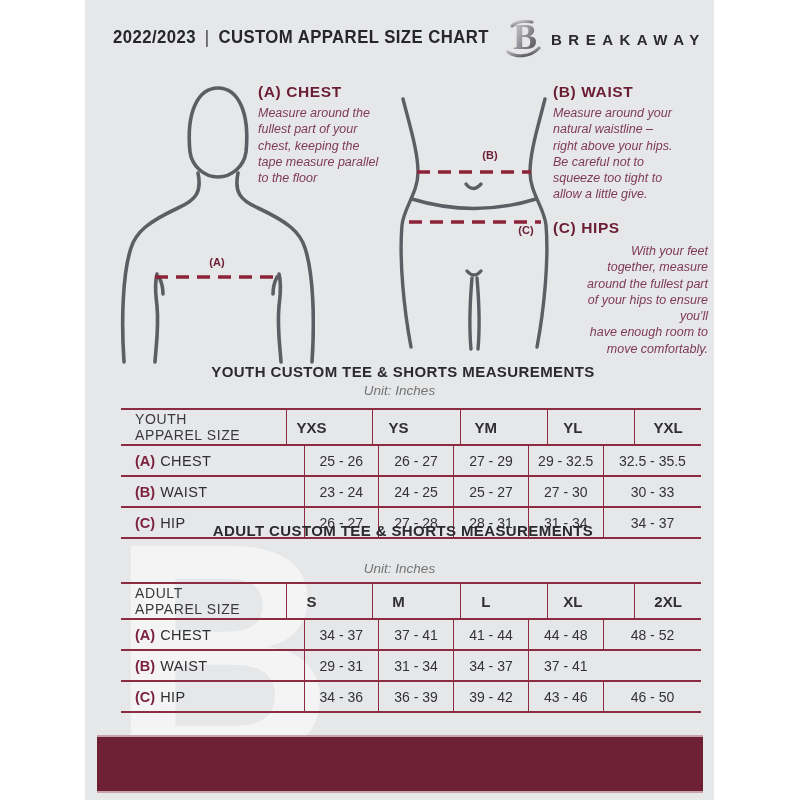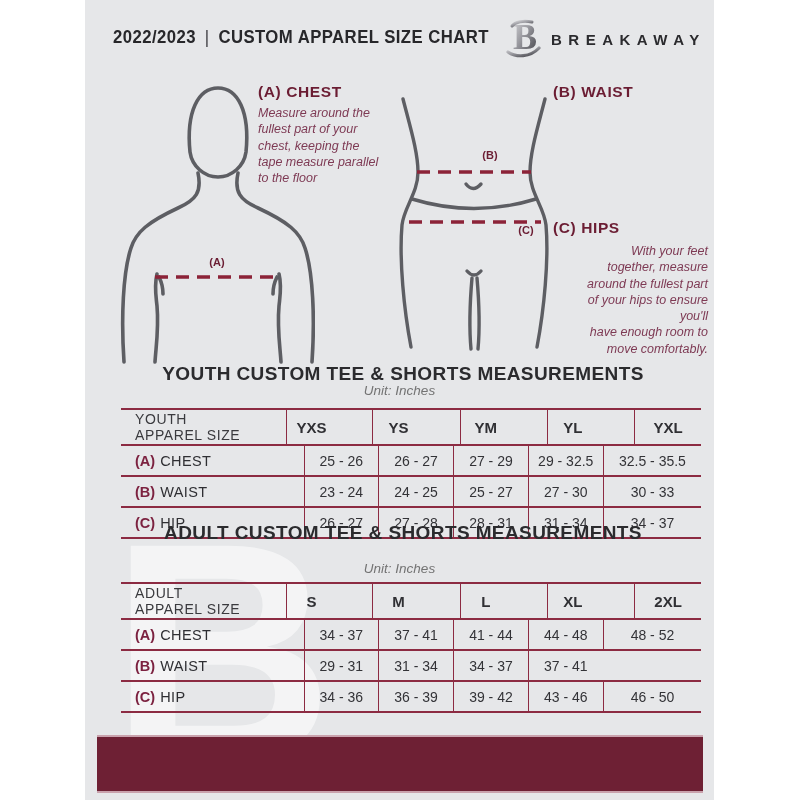--- a/index.html
+++ b/index.html
@@ -36,21 +36,21 @@
     font-size:12.5px;font-style:italic;color:#7e3a54;line-height:1.3;
     white-space:pre-line;z-index:2;
   }
   .fig-label{
     width:40px;text-align:center;font-size:11px;font-weight:bold;
     color:#6b1d33;z-index:2;
   }
 
   
   .sec-title{
-    left:0;width:636px;text-align:center;font-size:19px;font-weight:bold;
+    left:0;width:636px;text-align:center;font-size:15px;font-weight:bold;
     color:#2b2b2e;letter-spacing:.4px;z-index:2;
   }
   .sec-unit{
     left:0;width:629px;text-align:center;font-size:13.5px;font-style:italic;
     color:#737373;z-index:2;
   }
 
   
   .size-table{left:36px;width:580px;z-index:2;}
   .trow{display:flex;border-top:2px solid #8c2b42;}
@@ -145,20 +145,26 @@
   <div class="abs fig-label" style="left:421px;top:224px;">(C)</div>
 
   <div class="abs ins-head" style="left:173px;top:83px;">(A) CHEST</div>
   <div class="abs ins-body" style="left:173px;top:105px;width:145px;">Measure around the
 fullest part of your
 chest, keeping the
 tape measure parallel
 to the floor</div>
 
   <div class="abs ins-head" style="left:468px;top:83px;">(B) WAIST</div>
+  <div class="abs ins-body" style="left:468px;top:105px;width:155px;">Measure around your
+natural waistline –
+right above your hips.
+Be careful not to
+squeeze too tight to
+allow a little give.</div>
 
   <div class="abs ins-head" style="left:468px;top:219px;">(C) HIPS</div>
   <div class="abs ins-body" style="left:468px;top:243px;width:155px;text-align:right;">With your feet
 together, measure
 around the fullest part
 of your hips to ensure
 you'll
 have enough room to
 move comfortably.</div>
 

